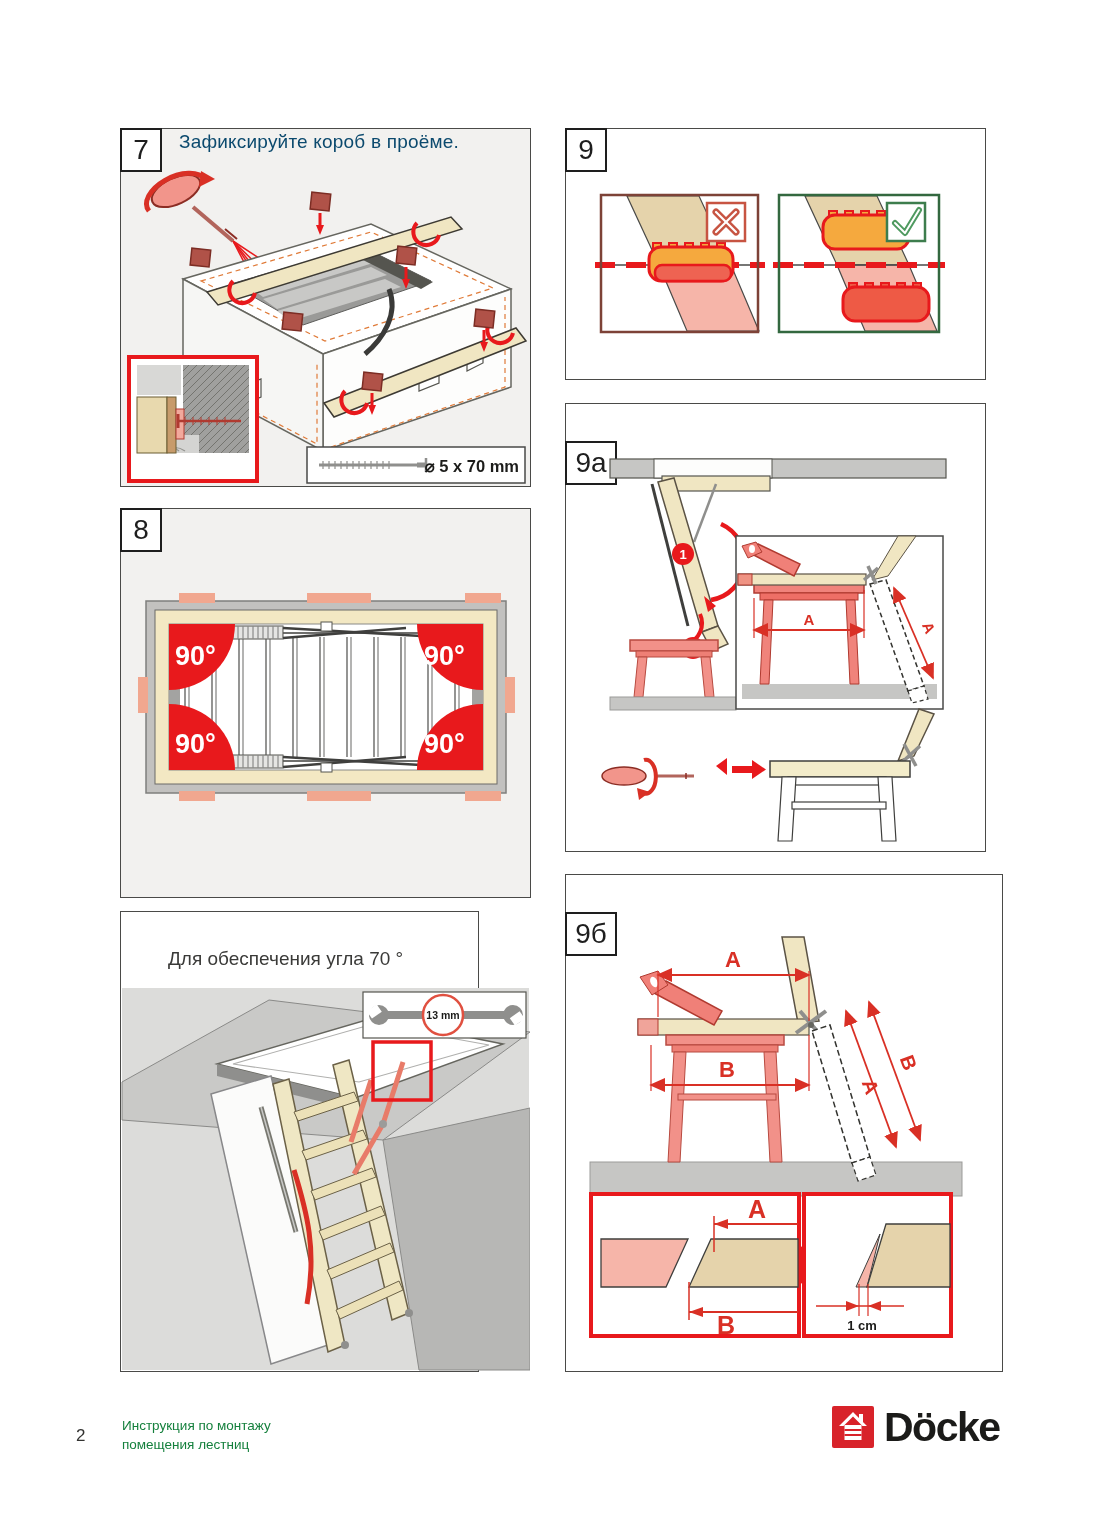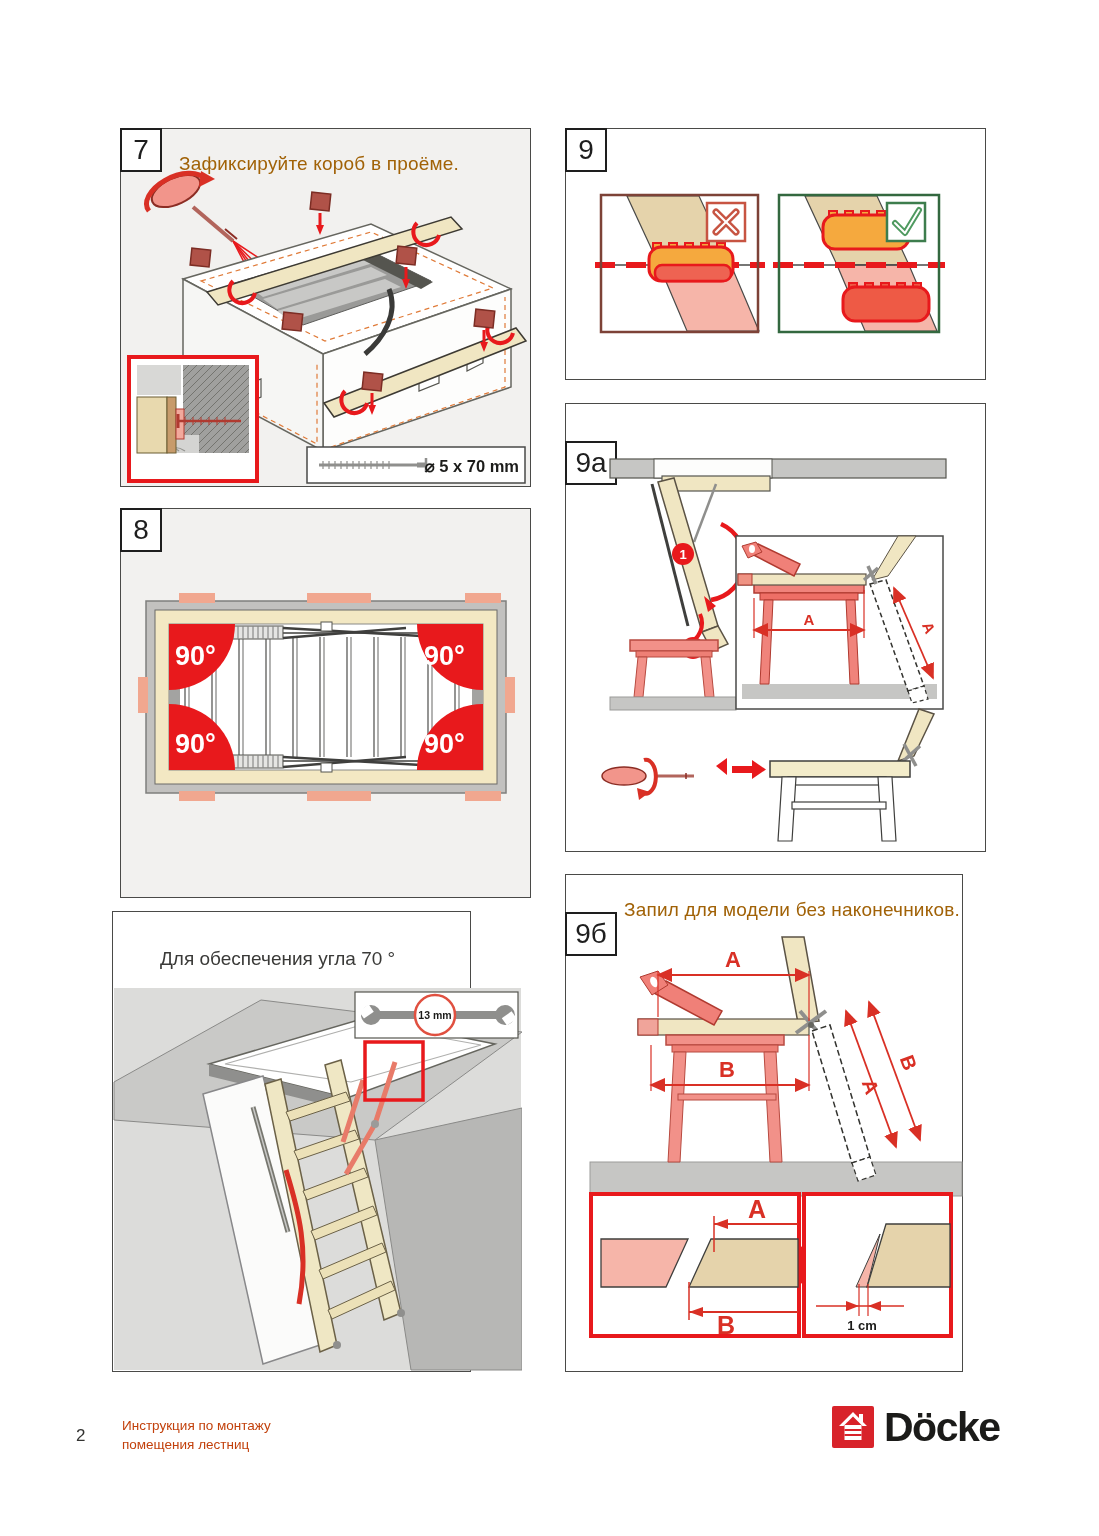--- a/index.html
+++ b/index.html
@@ -11,29 +11,29 @@
   .bg-gray{background:#f2f1ef;}
   .bg-white{background:#ffffff;}
   .badge{
     position:absolute;top:-1px;left:-1px;background:#fff;border:2px solid #1e1e1e;
     display:flex;align-items:center;justify-content:center;
     font-size:28px;color:#1e1e1e;line-height:1;
   }
   .badge.sq{width:38px;height:40px;}
   .badge.wide{width:48px;height:40px;margin-top:38px;}
   .ptitle{
-    position:absolute;left:58px;top:24px;font-size:19px;color:#a16207;
+    position:absolute;left:58px;top:2px;font-size:19px;color:#0c4a6e;
     letter-spacing:.2px;white-space:nowrap;
   }
   .ptitle-free{
     position:absolute;left:47px;top:36px;font-size:19px;color:#3a3a38;white-space:nowrap;
   }
   .ill{position:absolute;left:0;top:0;}
   #page-number{position:absolute;left:76px;top:1426px;font-size:17px;color:#333331;}
-  #footer-caption{position:absolute;left:122px;top:1416px;font-size:13.5px;line-height:19px;color:#c2410c;}
+  #footer-caption{position:absolute;left:122px;top:1416px;font-size:13.5px;line-height:19px;color:#15803d;}
   #logo{position:absolute;left:832px;top:1406px;display:flex;align-items:center;gap:10px;}
   #logo .brand-text{
     font-size:41px;font-weight:bold;color:#1b1b19;letter-spacing:-1.5px;line-height:40px;
   }
 </style>
 </head>
 <body>
 
 <div class="panel bg-gray" style="left:120px;top:128px;width:411px;height:359px;">
   <div class="badge sq">
@@ -217,21 +217,21 @@
       <path d="M48 261 L48 195 A66 66 0 0 1 114 261 Z" fill="#e8191c"></path>
       <path d="M362 261 L296 261 A66 66 0 0 1 362 195 Z" fill="#e8191c"></path>
       <text x="54" y="156" font-size="27" font-weight="bold" fill="#ffffff">90°</text>
       <text x="303" y="156" font-size="27" font-weight="bold" fill="#ffffff">90°</text>
       <text x="54" y="244" font-size="27" font-weight="bold" fill="#ffffff">90°</text>
       <text x="303" y="244" font-size="27" font-weight="bold" fill="#ffffff">90°</text>
     </g>
   </svg>
 </div>
 
-<div class="panel bg-white" style="left:112px;top:911px;width:359px;height:461px;">
+<div class="panel bg-white" style="left:120px;top:911px;width:359px;height:461px;">
   <div class="ptitle-free">Для обеспечения угла 70 °</div>
   <svg class="ill" width="409" height="459" viewBox="0 0 409 459">
     <rect x="1" y="76" width="407" height="382" fill="#dcdcda"></rect>
     <polygon points="1,170 148,88 409,120 262,228 1,208" fill="#c9c9c7" stroke="#8a8a88"></polygon>
     <polygon points="262,228 409,196 409,458 298,458" fill="#b7b7b5" stroke="#8a8a88"></polygon>
     <polygon points="96,152 252,106 382,132 234,186" fill="#ffffff" stroke="#66665f" stroke-width="1.5"></polygon>
     <polygon points="96,152 234,186 234,198 96,164" fill="#8f8f8d"></polygon>
     <polygon points="112,152 252,112 368,133 238,170" fill="none" stroke="#b0b0ae" stroke-width="1.2"></polygon>
 
     <g>
@@ -417,25 +417,24 @@
       <line x1="338" y1="340" x2="350" y2="362" stroke="#8f8f8d" stroke-width="3.5"></line>
       <rect x="204" y="357" width="140" height="16" fill="#f3ecca" stroke="#3f3f3d" stroke-width="1.5"></rect>
       <rect x="222" y="373" width="98" height="8" fill="#ffffff" stroke="#3f3f3d" stroke-width="1.2"></rect>
       <polygon points="216,373 230,373 226,437 212,437" fill="#ffffff" stroke="#3f3f3d" stroke-width="1.2"></polygon>
       <polygon points="312,373 326,373 330,437 316,437" fill="#ffffff" stroke="#3f3f3d" stroke-width="1.2"></polygon>
       <rect x="226" y="398" width="94" height="7" fill="#ffffff" stroke="#3f3f3d" stroke-width="1.2"></rect>
     </g>
   </svg>
 </div>
 
-<div class="panel bg-white" style="left:565px;top:874px;width:398px;height:498px;">
+<div class="panel bg-white" style="left:565px;top:874px;width:438px;height:498px;">
   <div class="badge wide">
       <span>9б</span>
     </div>
-  <div class="ptitle">Запил для модели без наконечников.</div>
   <svg class="ill" width="419" height="496" viewBox="0 0 419 496">
     <defs>
       <marker id="m9b" markerWidth="9" markerHeight="8" refX="8" refY="4" orient="auto-start-reverse">
         <path d="M0,0 L9,4 L0,8 Z" fill="#d93025"></path>
       </marker>
     </defs>
 
     <rect x="24" y="287" width="372" height="34" fill="#c6c6c4" stroke="#9b9b99"></rect>
 
     <polygon points="216,62 238,62 253,146 232,148" fill="#f0e6c2" stroke="#5b5345" stroke-width="1.5"></polygon>

